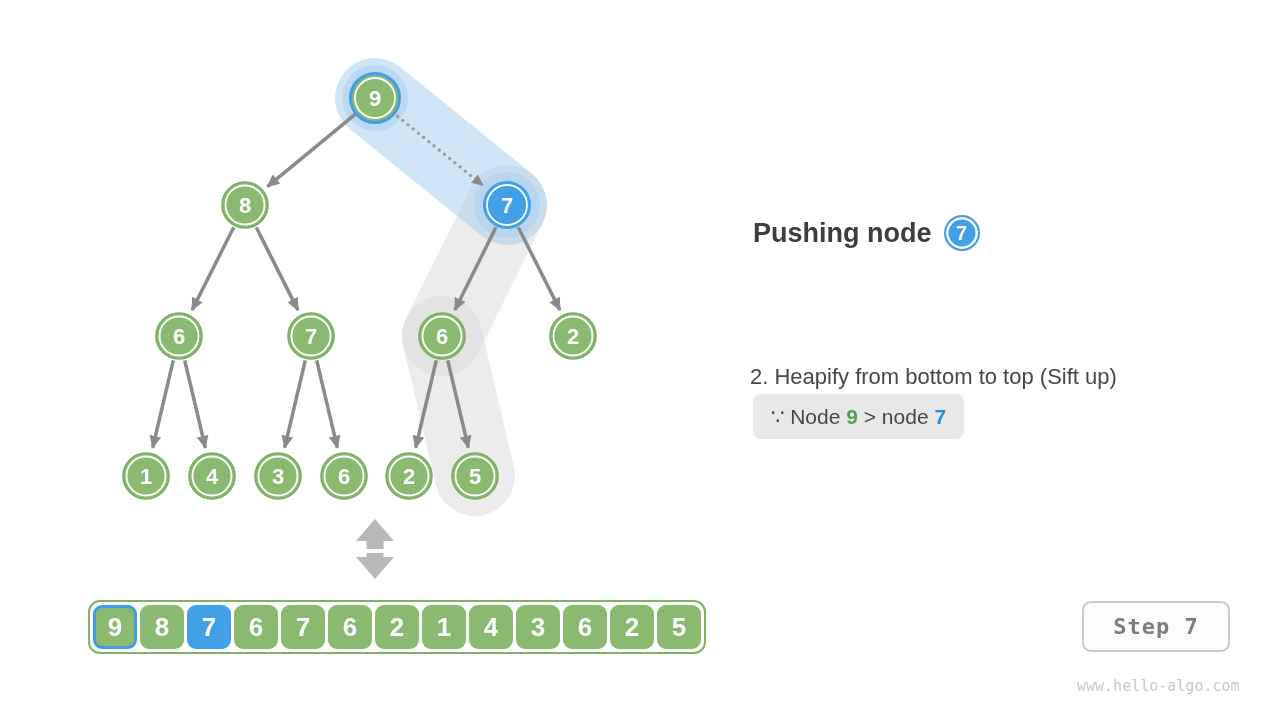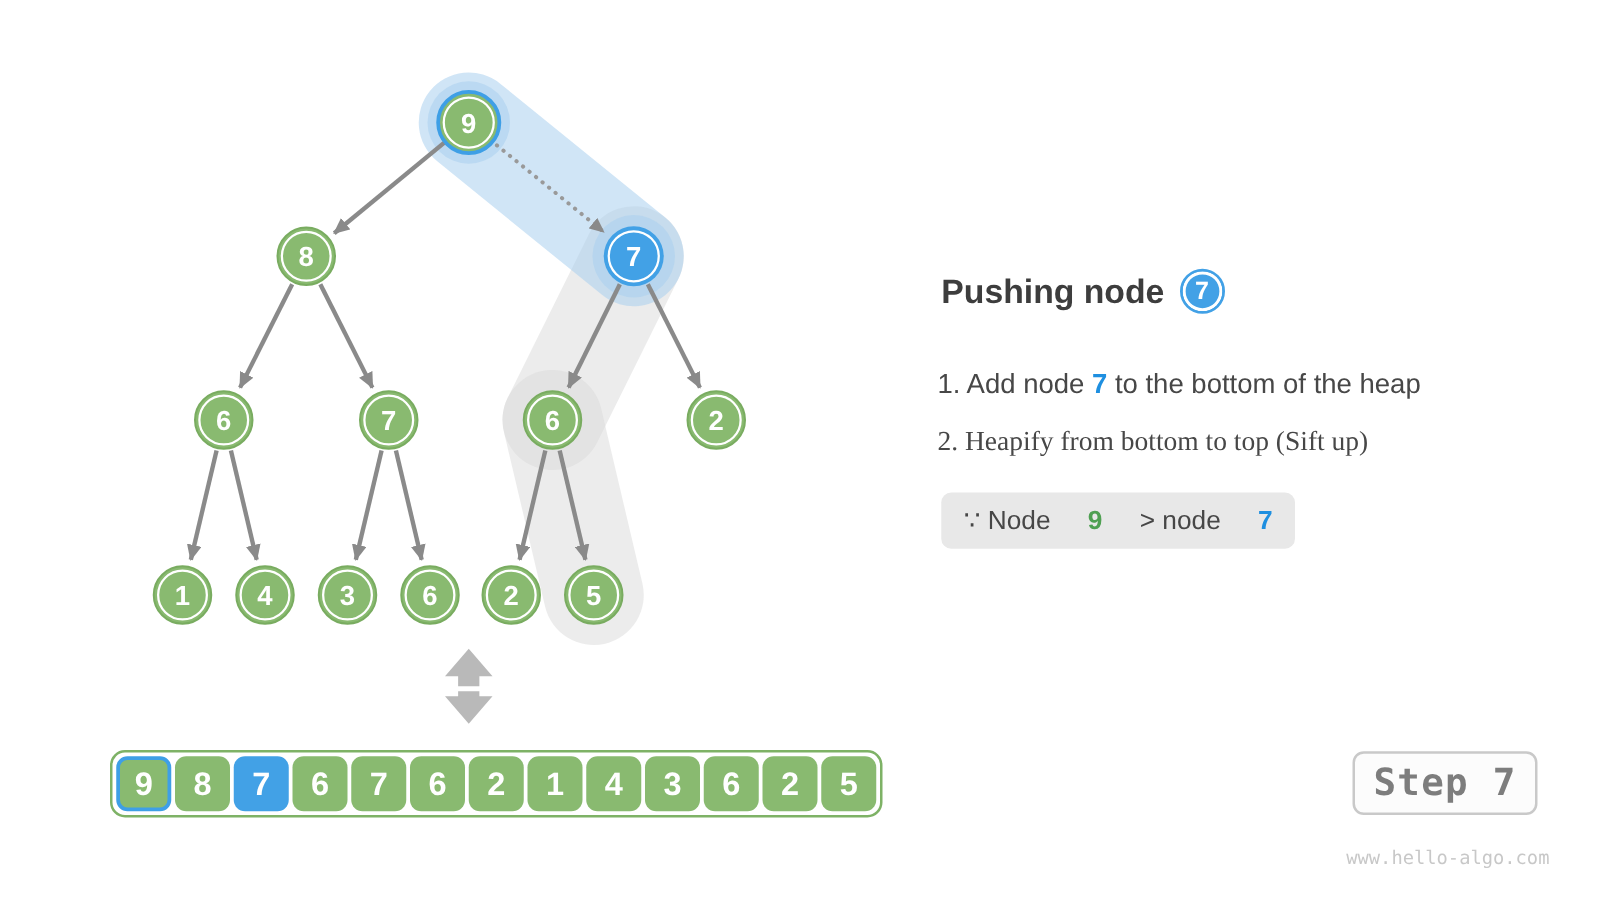--- a/index.html
+++ b/index.html
@@ -45,35 +45,34 @@
   }
   .step-item {
     position: absolute;
     left: 750px;
     font-size: 22px;
     color: #474747;
     white-space: nowrap;
   }
   .step-item .seg-blue { color: var(--text-blue, #1e8fe0); font-weight: bold; }
   #step-1 { top: 294px; }
-  #step-2 { top: 340px; font-family: Liberation Serif, serif; }
+  #step-2 { top: 364px; }
   .note-box {
     position: absolute;
     left: 753px;
     top: 394px;
     height: 45px;
     display: inline-flex;
     align-items: center;
     padding: 0 18px;
     background: var(--note-bg, #e8e8e8);
     border-radius: 8px;
     font-size: 21px;
     color: #474747;
     white-space: pre-wrap;
-    gap: 24px;
   }
   .note-box .seg-blue { color: var(--text-blue, #1e8fe0); font-weight: bold; }
   .note-box .seg-green { color: var(--text-green, #4fa052); font-weight: bold; }
 
   
   .array-outer {
     position: absolute;
     left: 88px;
     top: 600px;
     border: 2px solid var(--array-border, #7eb266);
@@ -105,21 +104,21 @@
     top: 601px;
     width: 148px;
     height: 51px;
     border: 2px solid var(--step-border, #c9c9c9);
     border-radius: 9px;
     background: var(--step-bg, #fcfcfc);
     display: flex;
     align-items: center;
     justify-content: center;
     font-family: "DejaVu Sans Mono", monospace;
-    font-size: 30px;
+    font-size: 22px;
     font-weight: bold;
     letter-spacing: 1px;
     color: var(--step-text, #7d7d7d);
   }
   .watermark {
     position: absolute;
     left: 1077px;
     top: 677px;
     font-family: "DejaVu Sans Mono", monospace;
     font-size: 15px;
@@ -235,21 +234,20 @@
     </g>
   </svg>
 
   <div class="title-row">
     <span>Pushing node</span>
     <span class="title-node-circle">
       <span>7</span>
     </span>
   </div>
 
-  <div class="step-item" id="step-1"><span>1. Add node </span><span class="seg-blue">7</span><span> to the bottom of the heap</span></div>
   <div class="step-item" id="step-2"><span>2. Heapify from bottom to top (Sift up)</span></div>
 
   <div class="note-box"><span>∵ Node </span><span class="seg-green">9</span><span> &gt; node </span><span class="seg-blue">7</span></div>
 
   <div class="array-outer">
       <div class="cell ring">9</div>
       <div class="cell">8</div>
       <div class="cell blue">7</div>
       <div class="cell">6</div>
       <div class="cell">7</div>

